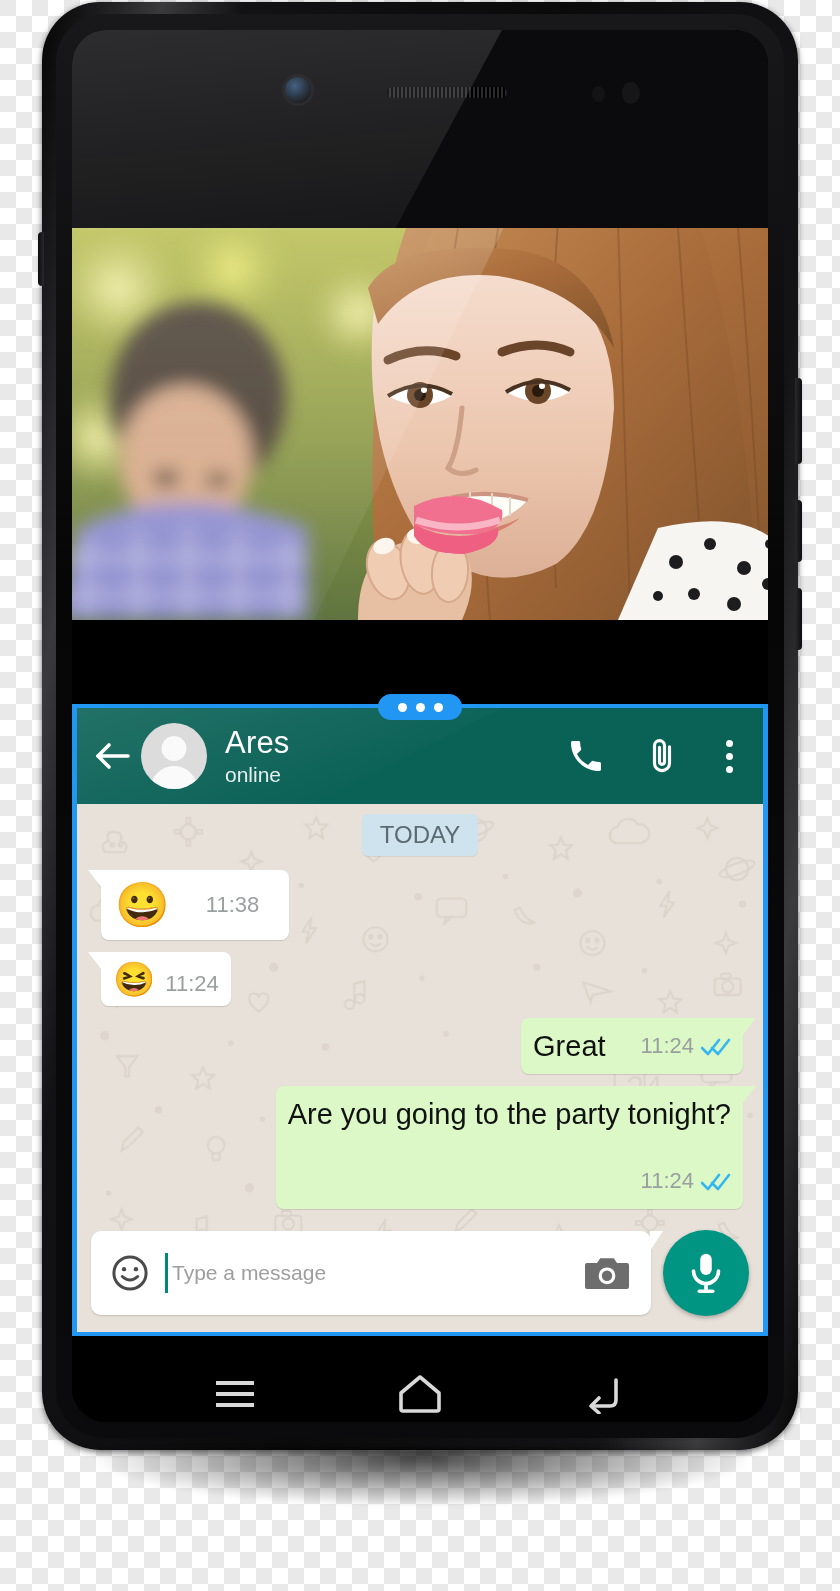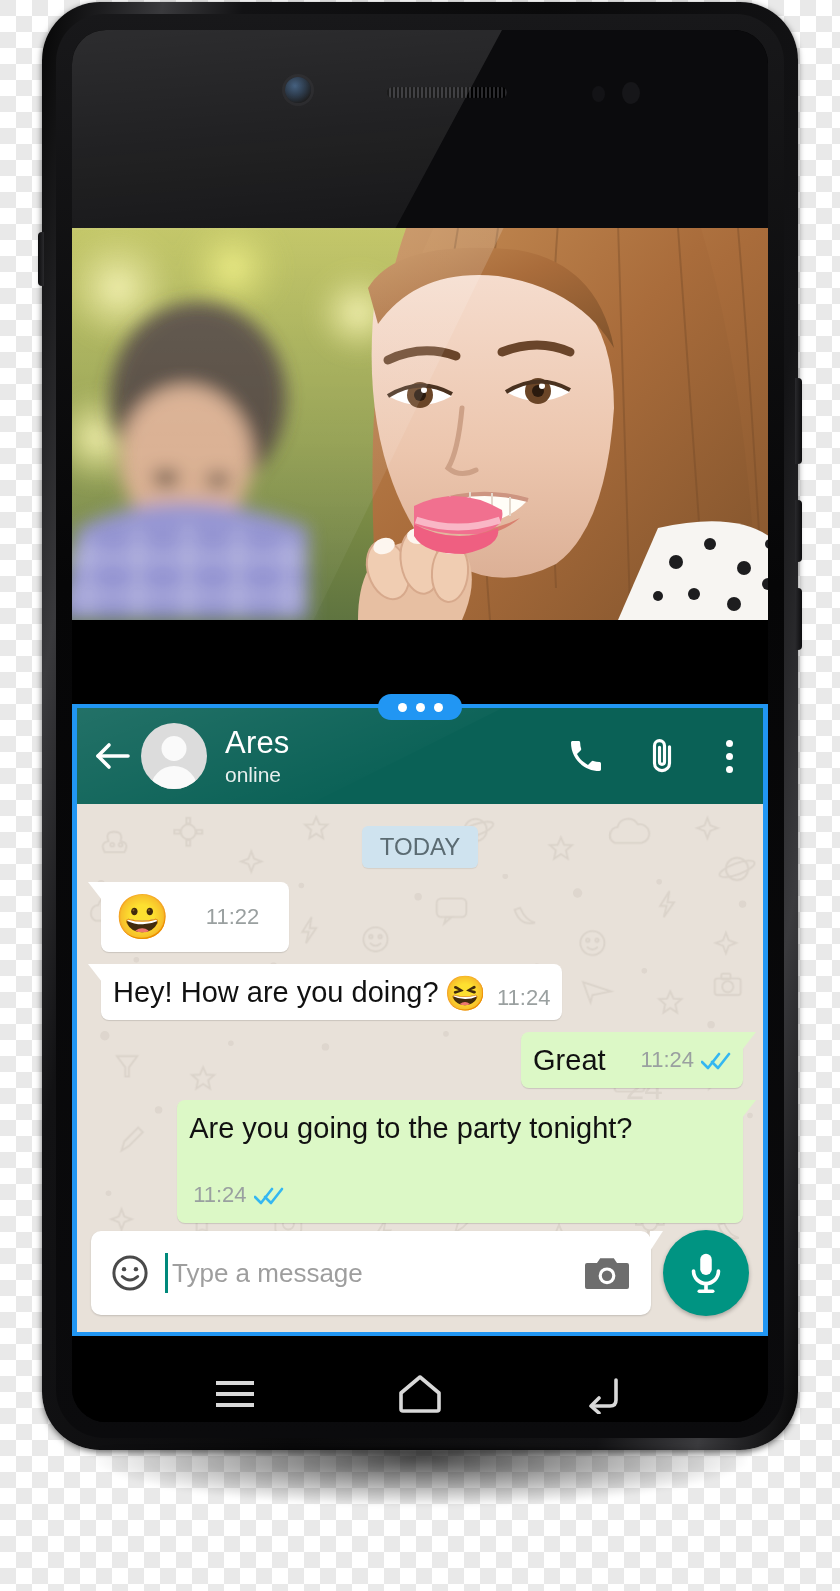--- a/index.html
+++ b/index.html
@@ -95,21 +95,21 @@
   .cname{ color:#fff; font-size:31px; line-height:34px; letter-spacing:.2px; }
   .cstatus{ color:#e6efed; font-size:21px; line-height:25px; margin-top:2px; }
   .head-icons{ display:flex; align-items:center; gap:36px; margin-right:4px; }
   .head-icons .hi{ display:flex; align-items:center; justify-content:center; }
   .dots3{ display:flex; flex-direction:column; gap:6px; align-items:center; padding:0 8px; }
   .dots3 i{ width:7px; height:7px; border-radius:50%; background:#fff; display:block; }
 
   
   .chat{ position:relative; height:calc(100% - 96px); overflow:hidden; background:#e8e1d9; }
   .doodles{ position:absolute; inset:0; opacity:.5; }
-  .chat-scroll{ position:relative; padding:16px 14px 0 14px; height:100%; }
+  .chat-scroll{ position:relative; padding:4px 14px 0 14px; height:100%; }
 
   .daypill{
     margin:6px auto 14px auto; width:max-content; background:#cfe3ef;
     color:#5b6b72; font-size:24px; padding:7px 18px; border-radius:6px;
     box-shadow:0 1px 1px rgba(0,0,0,.08);
   }
 
   .row{ display:flex; margin-bottom:12px; }
   .row.in{ justify-content:flex-start; }
   .row.out{ justify-content:flex-end; }
@@ -128,21 +128,21 @@
   }
   .bub.out::before{
     content:""; position:absolute; right:-13px; top:0; width:14px; height:18px;
     background:#dcf8c6; clip-path:polygon(0 0,0 100%,100% 0);
   }
   .btxt{ white-space:pre-wrap; }
   .emj{ font-size:34px; line-height:34px; }
   .meta{ display:inline-flex; align-items:center; gap:7px; margin-left:4px; }
   .time{ font-size:22px; color:#9aa0a0; line-height:24px; }
   .ticks{ display:inline-block; }
-  .bub.wide{ flex-direction:row; align-items:flex-end; }
+  .bub.wide{ flex-direction:column; align-items:flex-end; }
   .bub.wide .btxt{ align-self:flex-start; }
 
   
   .bub.emoji-only{ min-width:188px; padding:12px 14px; align-items:center; }
   .bub.emoji-only .emj{ font-size:44px; line-height:46px; }
   .bub.emoji-only .meta{ margin-left:30px; }
 
   
   .inputbar{
     position:absolute; left:0; right:0; bottom:16px;
@@ -152,21 +152,21 @@
     flex:1 1 auto; height:84px; background:#fff; border-radius:10px;
     display:flex; align-items:center; padding:0 18px; position:relative;
     box-shadow:0 1px 2px rgba(0,0,0,.16);
   }
   .inputfield::after{
     content:""; position:absolute; right:-12px; top:0; width:13px; height:20px;
     background:#fff; clip-path:polygon(0 0,0 100%,100% 0);
   }
   .emoji-btn{ width:42px; height:42px; flex:0 0 42px; display:flex; align-items:center; justify-content:center; }
   .caret{ width:3px; height:40px; background:#00897b; margin-left:14px; flex:0 0 3px; }
-  .ph{ color:#9e9e9e; font-size:26px; margin-left:4px; flex:1 1 auto; }
+  .ph{ color:#9e9e9e; font-size:21px; margin-left:4px; flex:1 1 auto; }
   .cam-btn{ width:52px; height:44px; flex:0 0 52px; display:flex; align-items:center; justify-content:center; }
   .mic-btn{
     width:86px; height:86px; flex:0 0 86px; border-radius:50%; background:#009482;
     display:flex; align-items:center; justify-content:center;
     box-shadow:0 2px 4px rgba(0,0,0,.28);
   }
 
   
   .navbar{
     position:absolute; left:0; right:0; top:1306px; height:116px; background:#000;
@@ -579,28 +579,27 @@
             </g>
           </svg>
 
           <div class="chat-scroll">
             <div class="daypill">TODAY</div>
 
             <div class="row in">
               <div class="bub in emoji-only">
                 <span class="emj">😀</span>
                 <span class="meta">
-                  <span class="time">11:22</span>
+                  <span class="time">11:38</span>
                 </span>
               </div>
             </div>
 
             <div class="row in">
               <div class="bub in">
-                <span class="btxt">Hey! How are you doing?</span>
                 <span class="emj">😆</span>
                 <span class="meta">
                   <span class="time">11:24</span>
                 </span>
               </div>
             </div>
 
             <div class="row out">
               <div class="bub out">
                 <span class="btxt">Great</span>

